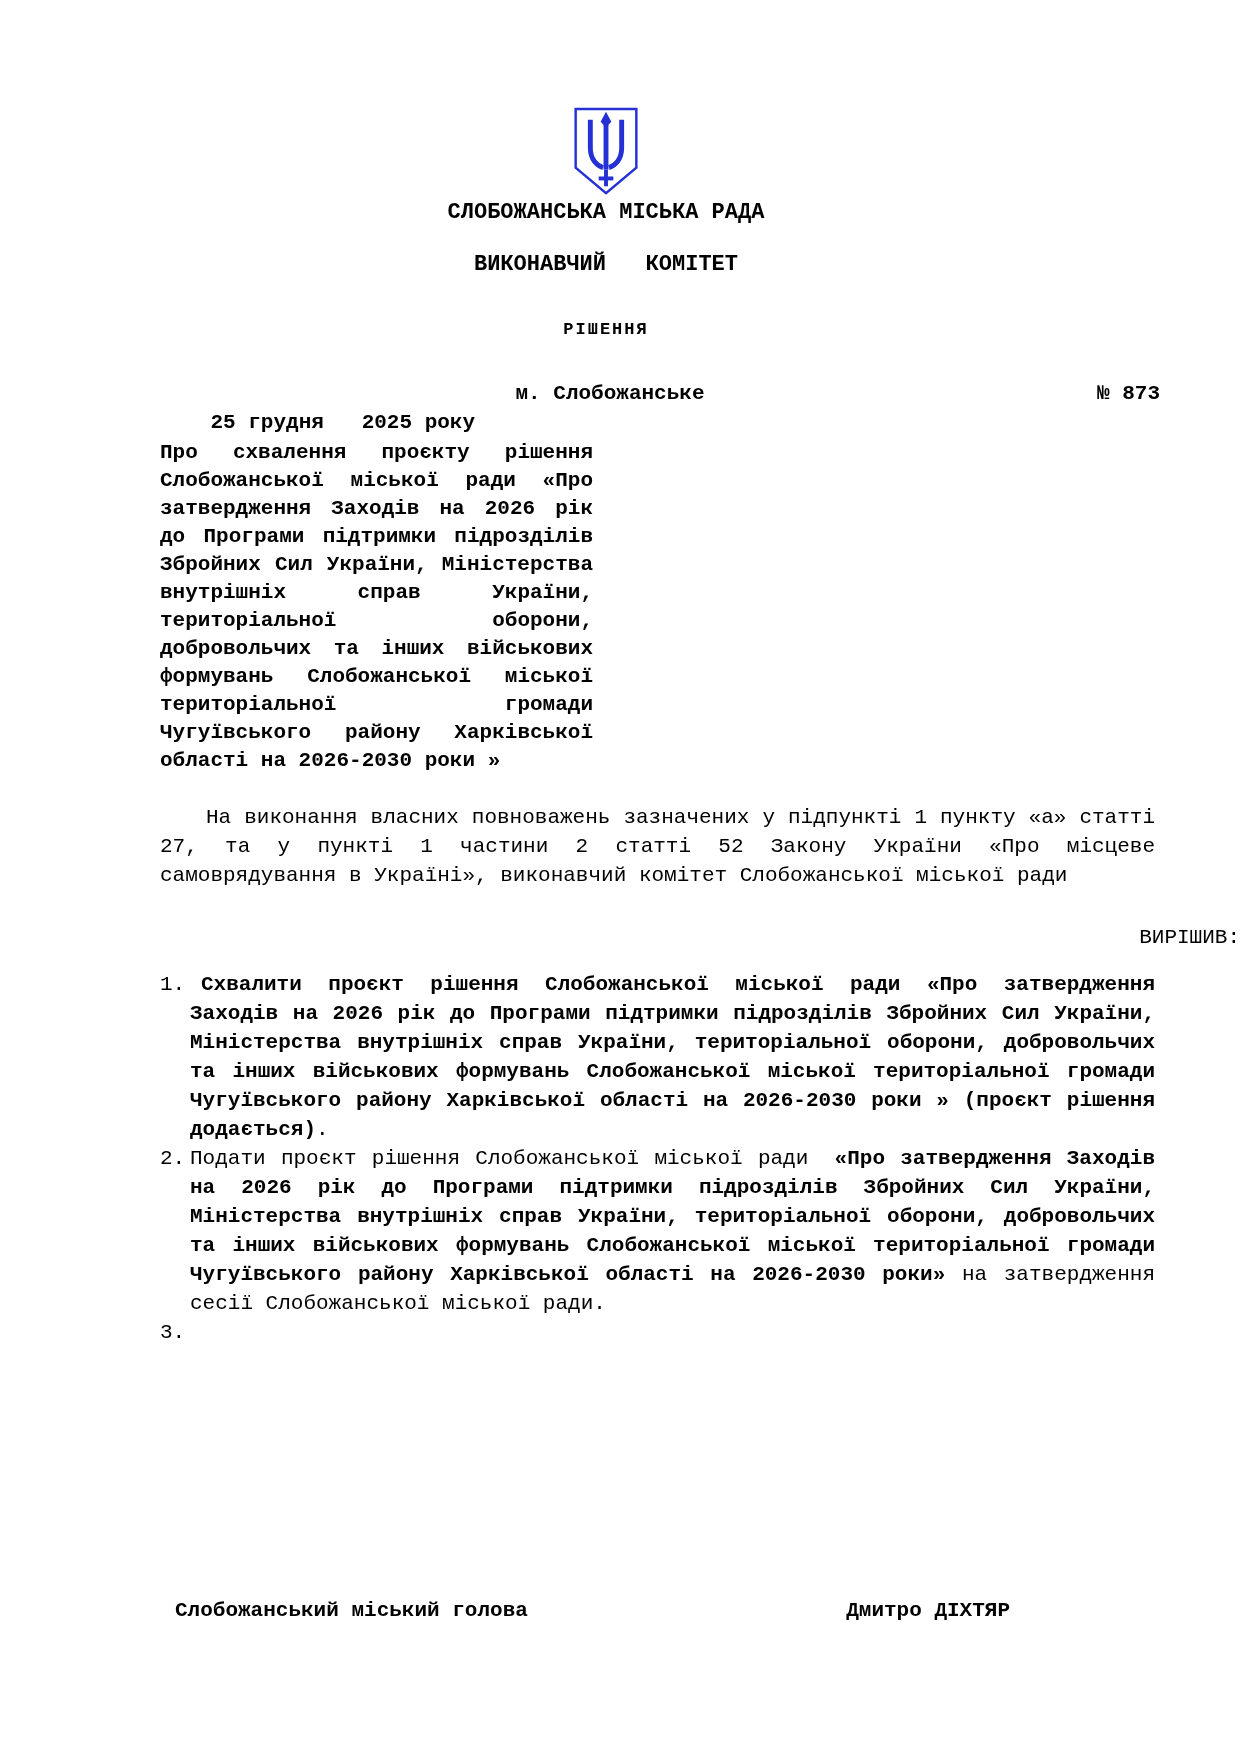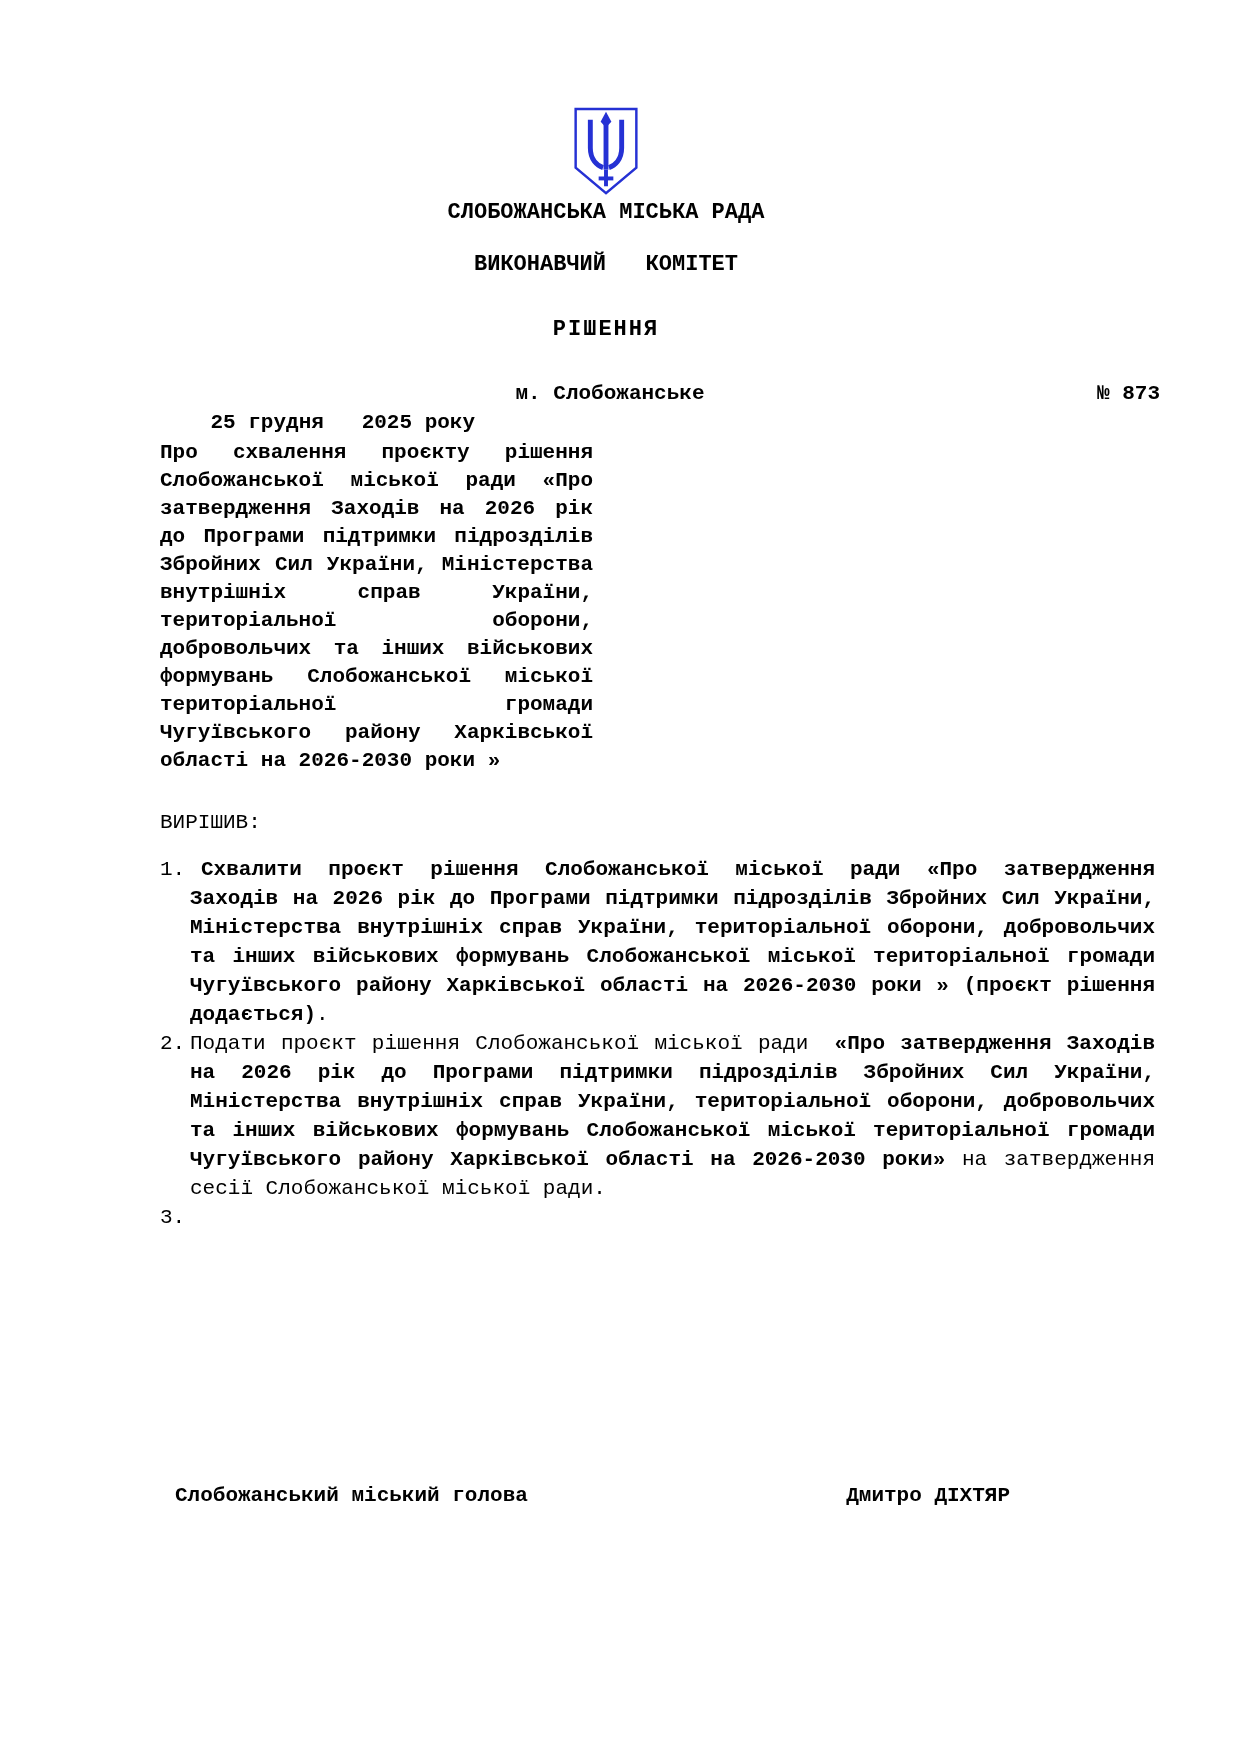--- a/index.html
+++ b/index.html
@@ -15,39 +15,39 @@
     margin:0 0 0 160px;
     width:892px;
     padding-top:105px;
     text-align:center;
   }
   .emblem-wrap{color:var(--emblem-color,#2531d4);line-height:0;}
   .hdr-line{font-weight:bold;font-size:22px;line-height:28px;}
   .hdr-line.pre{white-space:pre-wrap;margin-top:24px;}
   .doc-type{
     margin:36px 0 0 160px;width:892px;text-align:center;
-    font-weight:bold;font-size:22px;letter-spacing:2px;line-height:30px;
+    font-weight:bold;font-size:17px;letter-spacing:2px;line-height:30px;
   }
   .dateline{
     position:relative;
     margin:34px 80px 0 160px;
     height:30px;
     font-weight:bold;white-space:pre-wrap;
   }
   .dateline .dl-place{position:absolute;left:45%;top:0;transform:translateX(-50%);}
   .dateline .dl-number{position:absolute;right:0;top:0;}
   .subject{
     margin:30px 0 0 160px;width:433px;
     font-weight:bold;text-align:justify;line-height:28px;
   }
   .preamble{
     margin:28px 85px 0 160px;
     text-align:justify;text-indent:46px;
   }
-  .resolved{margin:33px 12px 0 160px;}
+  .resolved{margin:33px 0 0 160px;text-align:right;}
   .items{margin:18px 85px 0 160px;}
   .item{position:relative;padding-left:30px;text-align:justify;}
   .item .num{position:absolute;left:0;top:0;}
   .b{font-weight:bold;margin-left:11px;}
   .signature{
     display:flex;justify-content:space-between;align-items:baseline;
     margin:278px 230px 0 175px;
     font-weight:bold;
   }
 </style>
@@ -79,20 +79,21 @@
   <div class="doc-type">РІШЕННЯ</div>
 
   <div class="dateline">
     <span class="dl-date">25 грудня   2025 року</span>
     <span class="dl-place">м. Слобожанське</span>
     <span class="dl-number">№ 873</span>
   </div>
 
   <div class="subject">Про схвалення  проєкту рішення Слобожанської міської ради  «Про затвердження Заходів на 2026 рік до Програми підтримки підрозділів Збройних Сил України, Міністерства внутрішніх справ України, територіальної оборони, добровольчих та інших військових формувань Слобожанської міської територіальної громади Чугуївського району Харківської області на 2026-2030 роки »</div>
 
+  <p class="preamble">На виконання власних повноважень зазначених у підпункті 1 пункту «а» статті 27, та  у пункті 1 частини 2 статті 52 Закону України «Про місцеве самоврядування в Україні», виконавчий комітет Слобожанської міської ради</p>
 
   <div class="resolved">ВИРІШИВ:</div>
 
   <div class="items">
       <div class="item"><span class="num">1.</span><span><span class="b">Схвалити  проєкт рішення Слобожанської міської ради «Про затвердження Заходів на 2026 рік до Програми підтримки підрозділів Збройних Сил України, Міністерства внутрішніх справ України, територіальної оборони, добровольчих та інших військових формувань   Слобожанської міської територіальної громади Чугуївського району Харківської області на 2026-2030 роки » (проєкт рішення додається)</span><span>.</span></span></div>
       <div class="item"><span class="num">2.</span><span><span>Подати проєкт рішення Слобожанської міської ради </span><span class="b">«Про затвердження Заходів на 2026 рік до Програми підтримки підрозділів Збройних Сил України, Міністерства внутрішніх справ України, територіальної оборони, добровольчих та інших військових формувань Слобожанської міської територіальної громади Чугуївського району Харківської області на 2026-2030 роки»</span><span> на затвердження сесії Слобожанської міської ради.</span></span></div>
       <div class="item"><span class="num">3.</span></div>
     </div>
 
   <div class="signature">

